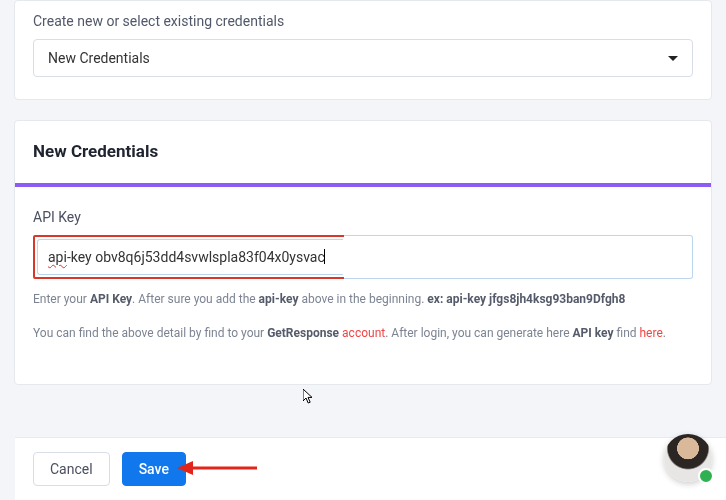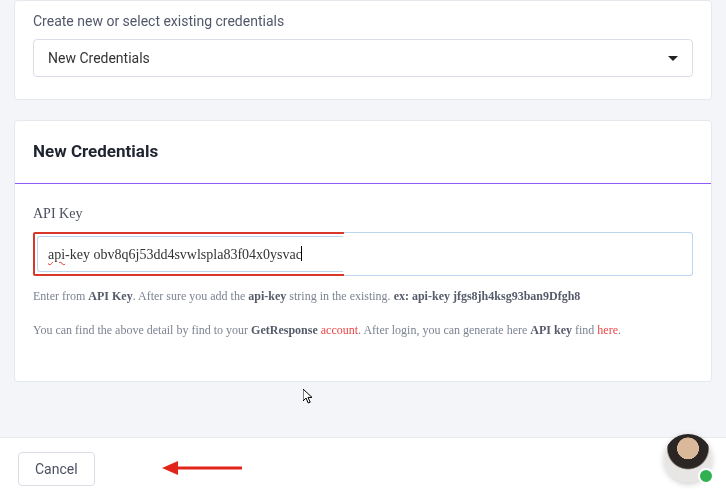--- a/index.html
+++ b/index.html
@@ -56,24 +56,23 @@
       border-right: 5px solid transparent;
       border-top: 5px solid #222;
     }
     .card-heading {
       font-size: 17px;
       font-weight: 700;
       color: #1f2430;
       margin-bottom: 22px;
     }
     .form-section {
-      border-top: 1px solid #8b5cf6;
+      border-top: 4px solid #8b5cf6;
       margin: 0 -18px;
       padding: 22px 18px 0 18px;
-      font-family: Liberation Serif, serif;
     }
     .field-label {
       font-size: 14px;
       color: #4a5060;
       margin-bottom: 10px;
       display: block;
     }
     .input-highlight {
       border: 2px solid #d8372a;
       border-radius: 2px;
@@ -136,21 +135,21 @@
       display: inline-block;
       width: 0;
       border-right: 1px solid #000;
       height: 15px;
       vertical-align: -2px;
       margin-left: -1px;
     }
     .footer {
       position: absolute;
       bottom: 0;
-      left: 0;
+      left: 15px;
       right: 0;
       background: #fff;
       border-top: 1px solid #e7eaef;
       padding: 14px 18px;
       display: flex;
       align-items: center;
       gap: 12px;
     }
     .btn {
       display: inline-flex;
@@ -230,39 +229,40 @@
       <div class="api-input-row">
         <div class="input-highlight">
           <div class="api-input" style="border-right:none;border-top-right-radius:0;border-bottom-right-radius:0;display:flex;align-items:center;">
             <span><span class="spell-underline">api</span><span>-key obv8q6j53dd4svwlspla83f04x0ysvac</span><span class="text-caret"></span></span>
           </div>
         </div>
         <div class="api-input-rest"></div>
       </div>
 
       <p class="hint-text">
-        <span>Enter from </span><b>API Key</b><span>. After sure you add the </span><b>api-key</b><span> string in the existing. </span><b>ex: api-key jfgs8jh4ksg93ban9Dfgh8</b>
+        <span>Enter your </span><b>API Key</b><span>. After sure you add the </span><b>api-key</b><span> above in the beginning. </span><b>ex: api-key jfgs8jh4ksg93ban9Dfgh8</b>
       </p>
 
       <p class="hint-text" style="margin-top:14px">
         <span>You can find the above detail by find to your </span><b>GetResponse</b> <a href="#">account</a><span>. After login, you can generate here </span><b>API key</b><span> find </span><a href="#">here</a><span>.</span>
       </p>
 
     </div>
 
     <svg class="cursor-icon" width="12" height="16" viewBox="0 0 12 16">
       <path d="M0 0 L0 12 L3 9 L5.2 14 L7.2 13.2 L5 8.4 L9 8.4 Z" fill="#fff" stroke="#000" stroke-width="1"></path>
     </svg>
 
   </div>
 
 </div>
 
 <div class="footer">
   <button class="btn btn-cancel">Cancel</button>
+  <button class="btn btn-save">Save</button>
 
   <svg class="arrow-annot" width="80" height="20" viewBox="0 0 80 20">
     <line x1="80" y1="10" x2="12" y2="10" stroke="#e1251b" stroke-width="3"></line>
     <polygon points="0,10 16,3 16,17" fill="#e1251b"></polygon>
   </svg>
 
   <div class="avatar-wrap">
     <div class="avatar"></div>
   </div>
 </div>

